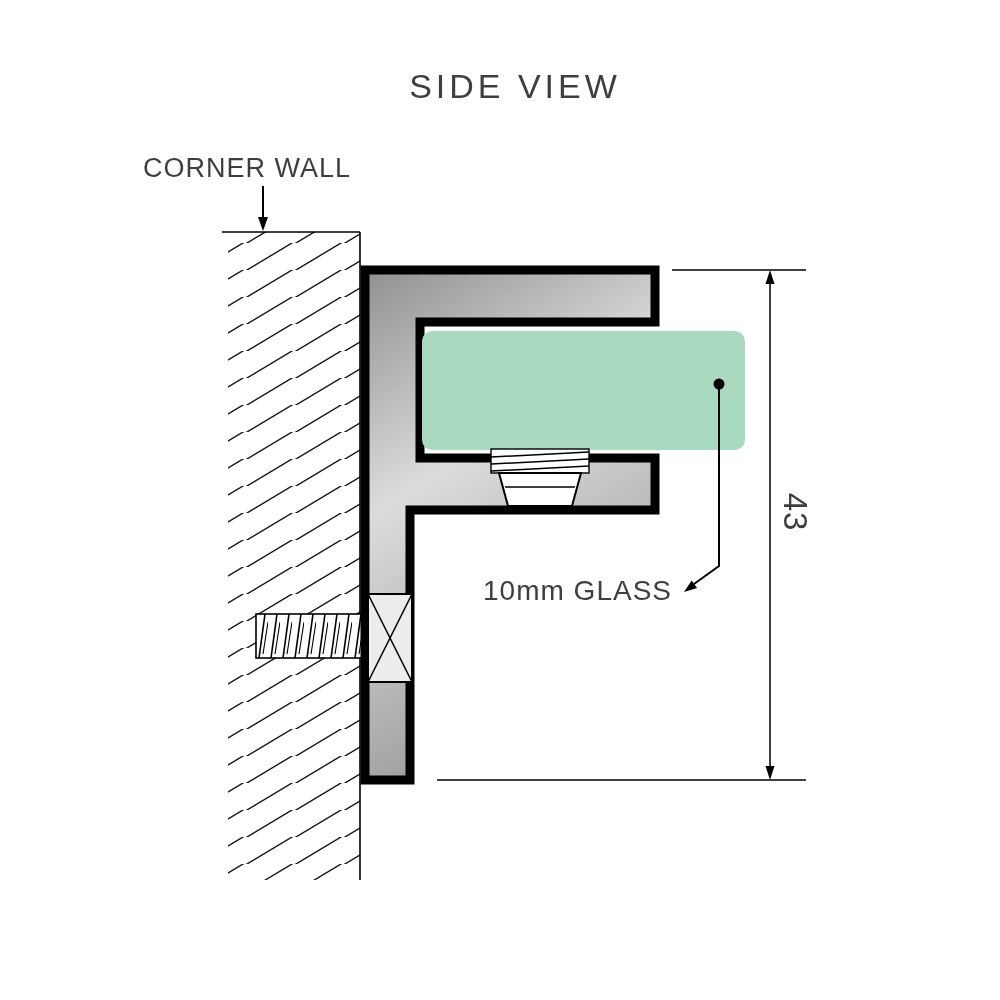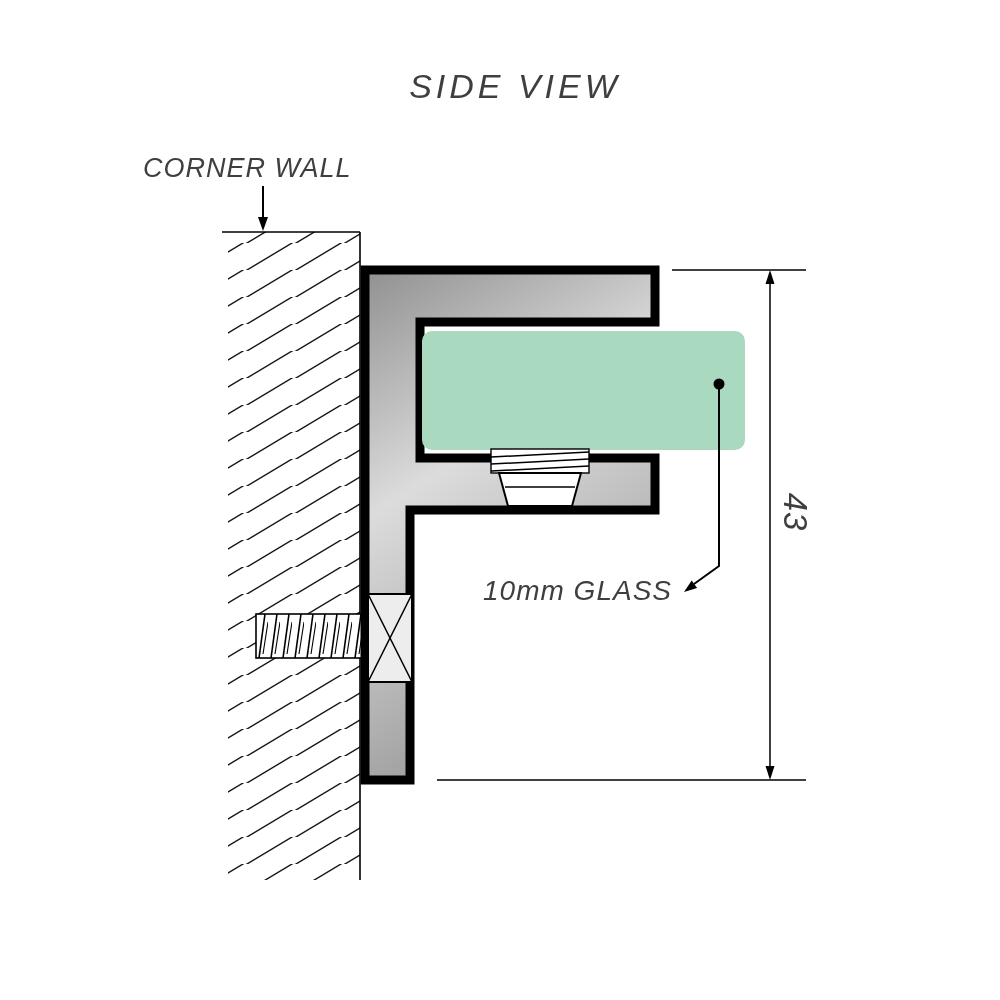--- a/index.html
+++ b/index.html
@@ -7,21 +7,20 @@
     padding: 0;
     background: #ffffff;
   }
   .canvas {
     position: relative;
     width: 1000px;
     height: 1000px;
     background: #ffffff;
     font-family: "Liberation Sans", sans-serif;
     overflow: hidden;
-    font-style: italic;
   }
   svg { display: block; }
   text {
     font-family: "Liberation Sans", "DejaVu Sans", sans-serif;
   }
   .title-text   { font-size: 34px; letter-spacing: 4px; }
   .label-text   { font-size: 27px; letter-spacing: 1px; }
   .glass-text   { font-size: 28px; letter-spacing: 1px; }
   .dim-text     { font-size: 33px; letter-spacing: 1px; }
 </style>

